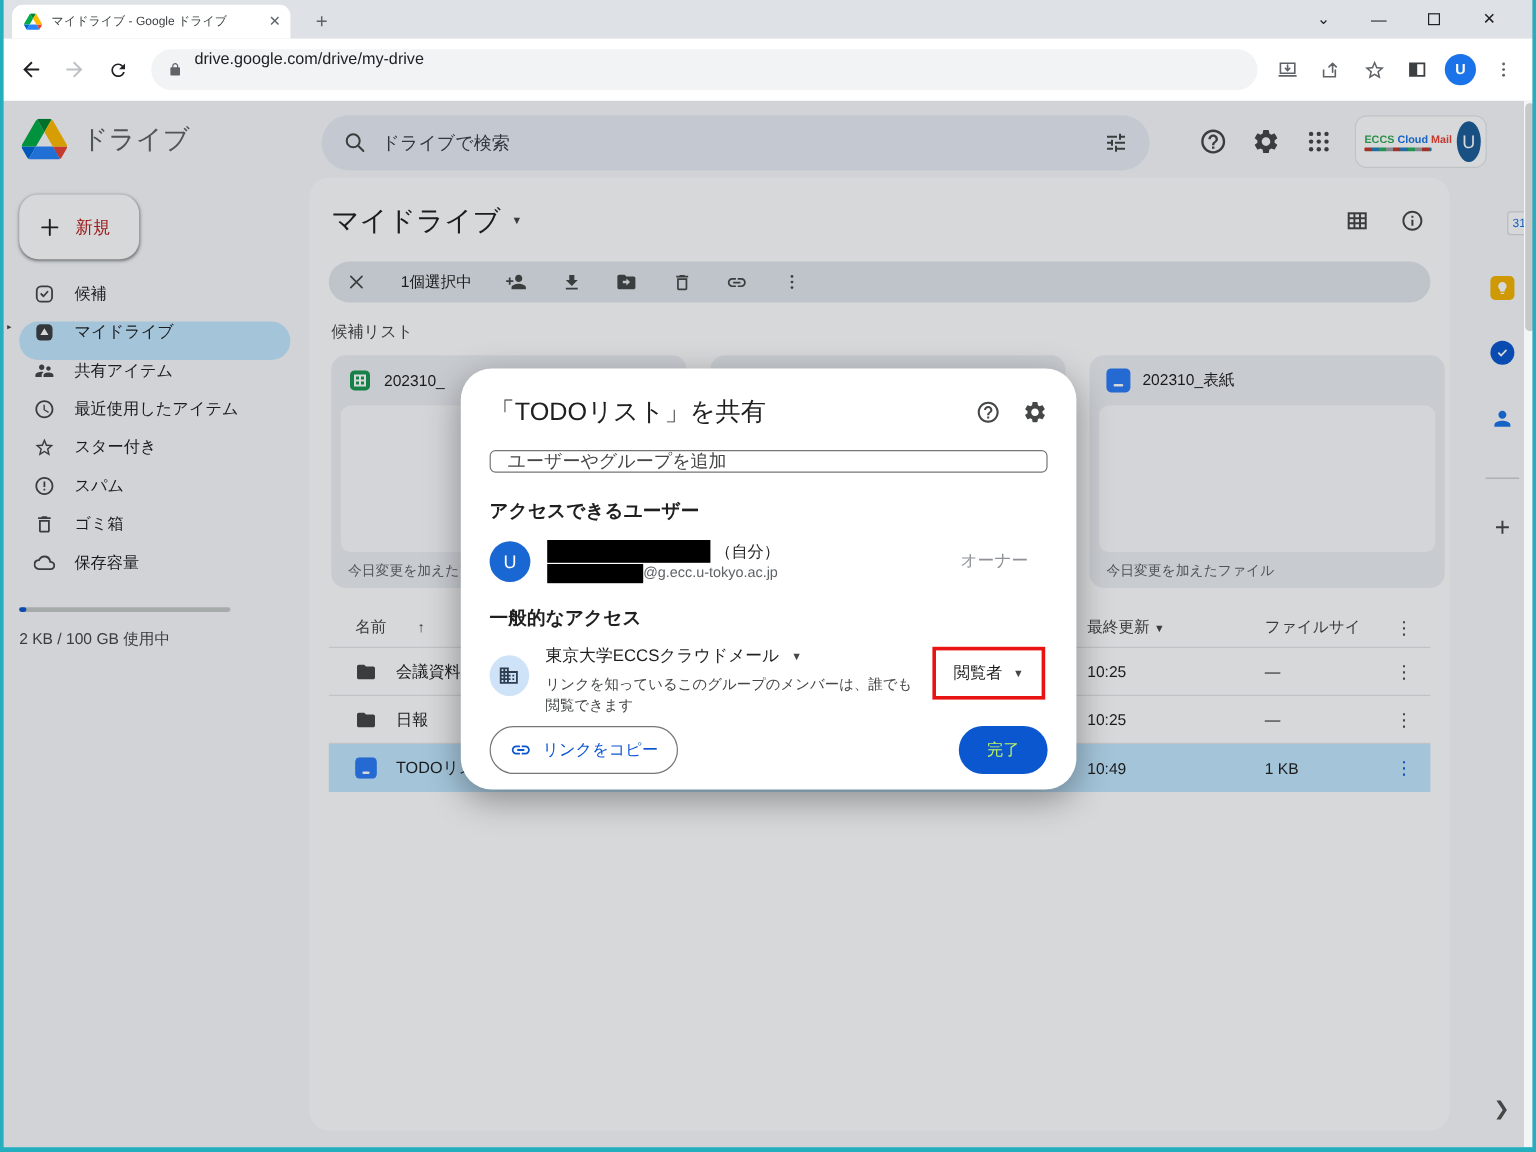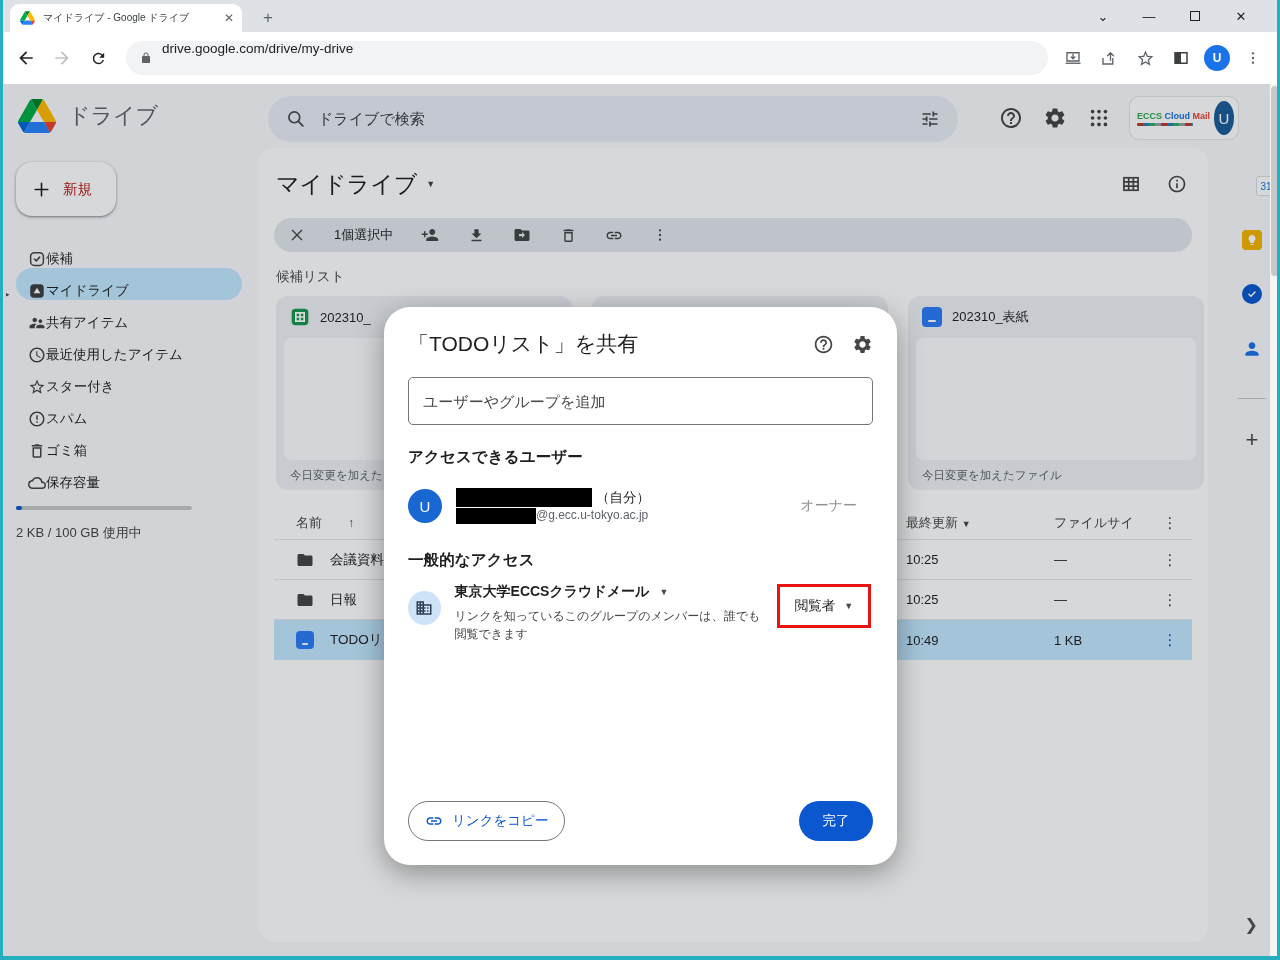--- a/index.html
+++ b/index.html
@@ -43,21 +43,21 @@
   .eccs-txt { display:flex; flex-direction:column; gap:2px; }
   .eccs-line1 { font-size:9px; font-weight:bold; white-space:nowrap; }
   .eccs-line1 .g { color:#34a853; } .eccs-line1 .b { color:#1a73e8; } .eccs-line1 .r { color:#ea4335; }
   .eccs-line2 { width:56px; height:3px; background:repeating-linear-gradient(90deg,#c0392b 0 6px,#2980b9 6px 12px,#27ae60 12px 18px,#9aa0a6 18px 24px); border-radius:1px; }
   .eccs-avatar { width:34px; height:34px; border-radius:50%; background:#1c5d99; color:#fff; font-size:15px; display:flex; align-items:center; justify-content:center; }
 
   
   .sidebar { position:absolute; left:0; top:64px; width:258px; }
   .new-btn { margin:14px 0 0 16px; width:100px; height:54px; background:#fff; border-radius:16px; box-shadow:0 1px 2px rgba(0,0,0,.3),0 1px 3px 1px rgba(0,0,0,.15); display:flex; align-items:center; gap:12px; padding:0 16px; font-size:14.5px; color:#b91c1c; }
   .nav { margin-top:20px; padding:0 16px; }
-  .nav-item { position:relative; height:32px; display:flex; align-items:flex-end; padding:0 12px; border-radius:16px; font-size:13.5px; color:#1f1f1f; white-space:nowrap;font-family:Liberation Mono, monospace; }
+  .nav-item { position:relative; height:32px; display:flex; align-items:flex-start; gap:16px; padding:0 12px; border-radius:16px; font-size:13.5px; color:#1f1f1f; white-space:nowrap;font-family:Liberation Mono, monospace; }
   .nav-item .nic { width:18px; height:18px; color:#444746; }
   .nav-item.selected { background:#c2e7ff; }
   .expand-arrow { position:absolute; left:-11px; font-size:9px; color:#444746; }
   .storage-bar { margin:14px 0 0 16px; width:176px; height:4px; background:#c6c9c7; border-radius:2px; position:relative; }
   .storage-fill { position:absolute; left:0; top:0; width:6px; height:4px; background:#0b57d0; border-radius:2px; }
   .storage-text { margin:14px 0 0 16px; font-size:13px; color:#444746; }
 
   
   .rail { position:absolute; right:8px; top:92px; width:40px; display:flex; flex-direction:column; align-items:center; gap:34px; }
   .rail-ic { width:22px; height:22px; }
@@ -101,48 +101,48 @@
   .lrow.selected { background:#c2e7ff; border-bottom:none; }
   .folder-ic { width:18px; height:18px; color:#444746; }
   .sort-arrow { font-size:12px; margin-left:10px; }
 
   
   .scrim { position:absolute; inset:0; background:rgba(8,12,20,0.16); z-index:40; }
   .scrollbar { position:absolute; right:0; top:0; bottom:0; width:10px; background:#f4f5f6; z-index:55; }
   .scroll-thumb { position:absolute; top:2px; right:1px; width:8px; height:190px; background:#c6c8ca; border-radius:4px; }
 
   
-  .dialog { position:absolute; left:384px; top:223px; width:513px; height:558px; background:#fff; border-radius:26px; z-index:60; box-shadow:0 8px 28px rgba(0,0,0,.35); padding:22px 24px 24px 24px; display:flex; flex-direction:column; }
+  .dialog { position:absolute; left:384px; top:223px; width:513px; height:351px; background:#fff; border-radius:26px; z-index:60; box-shadow:0 8px 28px rgba(0,0,0,.35); padding:22px 24px 24px 24px; display:flex; flex-direction:column; }
   .dlg-title-row { display:flex; align-items:center; height:30px; margin-bottom:18px; }
   .dlg-title { font-size:21px; color:#1f1f1f; white-space:nowrap; }
   .dlg-title-icons { margin-left:auto; display:flex; gap:18px; }
   .dlg-ic { width:21px; height:21px; color:#444746; }
   .dlg-input { height:48px; border:1px solid #747775; border-radius:5px; padding:0 14px; font-size:15px; color:#1f1f1f; font-family:inherit; margin-bottom:22px; width:100%; background:#fff; }
   .dlg-input::placeholder { color:#444746; opacity:1; }
   .dlg-section { font-size:15.5px; color:#1f1f1f; font-weight:bold; letter-spacing:.1px; }
   .sec1 { margin-bottom:13px; }
   .user-row { display:flex; align-items:center; gap:14px; height:50px; margin-bottom:19px; }
   .u-avatar { width:34px; height:34px; border-radius:50%; background:#1967d2; color:#fff; font-size:15px; display:flex; align-items:center; justify-content:center; }
   .u-lines { display:flex; flex-direction:column; gap:1px; }
   .u-line1 { display:flex; align-items:center; gap:4px; font-size:13.5px; color:#1f1f1f; }
   .redact-lg { width:136px; height:19px; background:#000; }
   .u-line2 { display:flex; align-items:flex-start; gap:0; font-size:12px; color:#5f6368; }
   .redact-sm { width:80px; height:16px; background:#000; }
   .owner-label { margin-left:auto; font-size:14px; color:#8e9297; padding-right:16px; }
   .sec2 { margin-bottom:12px; }
   .ga-row { display:flex; align-items:flex-start; gap:14px; margin-bottom:8px; }
   .ga-avatar { width:34px; height:34px; border-radius:50%; background:#cfe3f8; color:#2c3e50; display:flex; align-items:center; justify-content:center; margin-top:8px; }
   .ga-text { width:322px; }
-  .ga-name { font-size:14px; color:#1f1f1f; font-weight:bold; display:flex; align-items:center; gap:10px; margin-bottom:5px; white-space:nowrap; }
+  .ga-name { font-size:14px; color:#1f1f1f; font-weight:normal; display:flex; align-items:center; gap:10px; margin-bottom:5px; white-space:nowrap; }
   .ga-desc { font-size:12px; line-height:15px; color:#444746; }
   .role-dropdown { margin-left:auto; margin-right:2px; margin-top:1px; width:98px; height:44px; border:3px solid #e81313; display:flex; align-items:center; justify-content:center; gap:9px; font-size:13.5px; color:#1f1f1f; white-space:nowrap; }
   .dlg-footer { margin-top:auto; display:flex; align-items:center; }
   .copylink-btn { height:40px; border:1px solid #747775; border-radius:20px; background:#fff; display:flex; align-items:center; gap:9px; padding:0 16px; font-size:13.5px; color:#0b57d0; white-space:nowrap; }
   .copylink-btn .i { color:#0b57d0; }
-  .done-btn { margin-left:auto; width:74px; height:40px; border:none; border-radius:20px; background:#0b57d0; color:#ffffff; font-size:13.5px; font-family:inherit; display:flex; align-items:center; justify-content:center; }
+  .done-btn { margin-left:auto; width:74px; height:40px; border:none; border-radius:20px; background:#0b57d0; color:#bef264; font-size:13.5px; font-family:inherit; display:flex; align-items:center; justify-content:center; }
 </style>
 </head>
 <body>
 
 <div>
   <div class="tabstrip">
     <div class="tab">
       <span class="i">
         <svg width="15" height="14" viewBox="0 0 87.3 78">
             <path fill="#0066da" d="m6.6 66.85 3.85 6.65c.8 1.4 1.95 2.5 3.3 3.3l13.75-23.8h-27.5c0 1.55.4 3.1 1.2 4.5z"></path>

